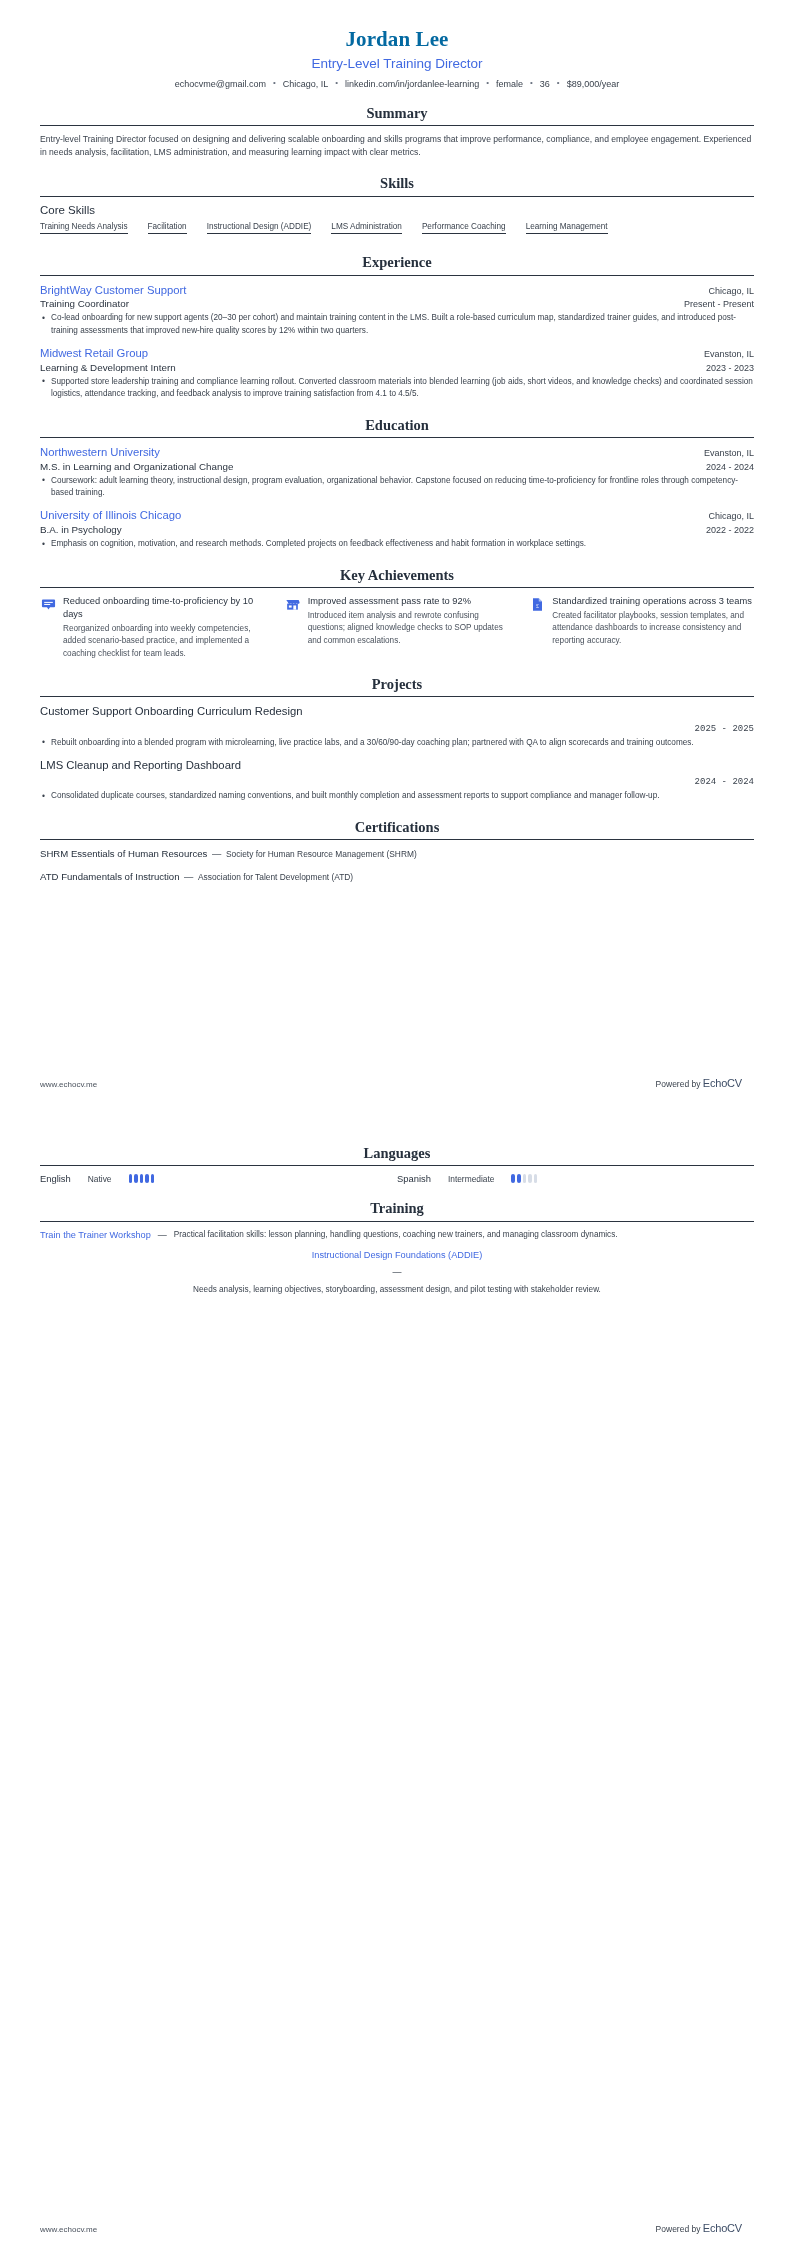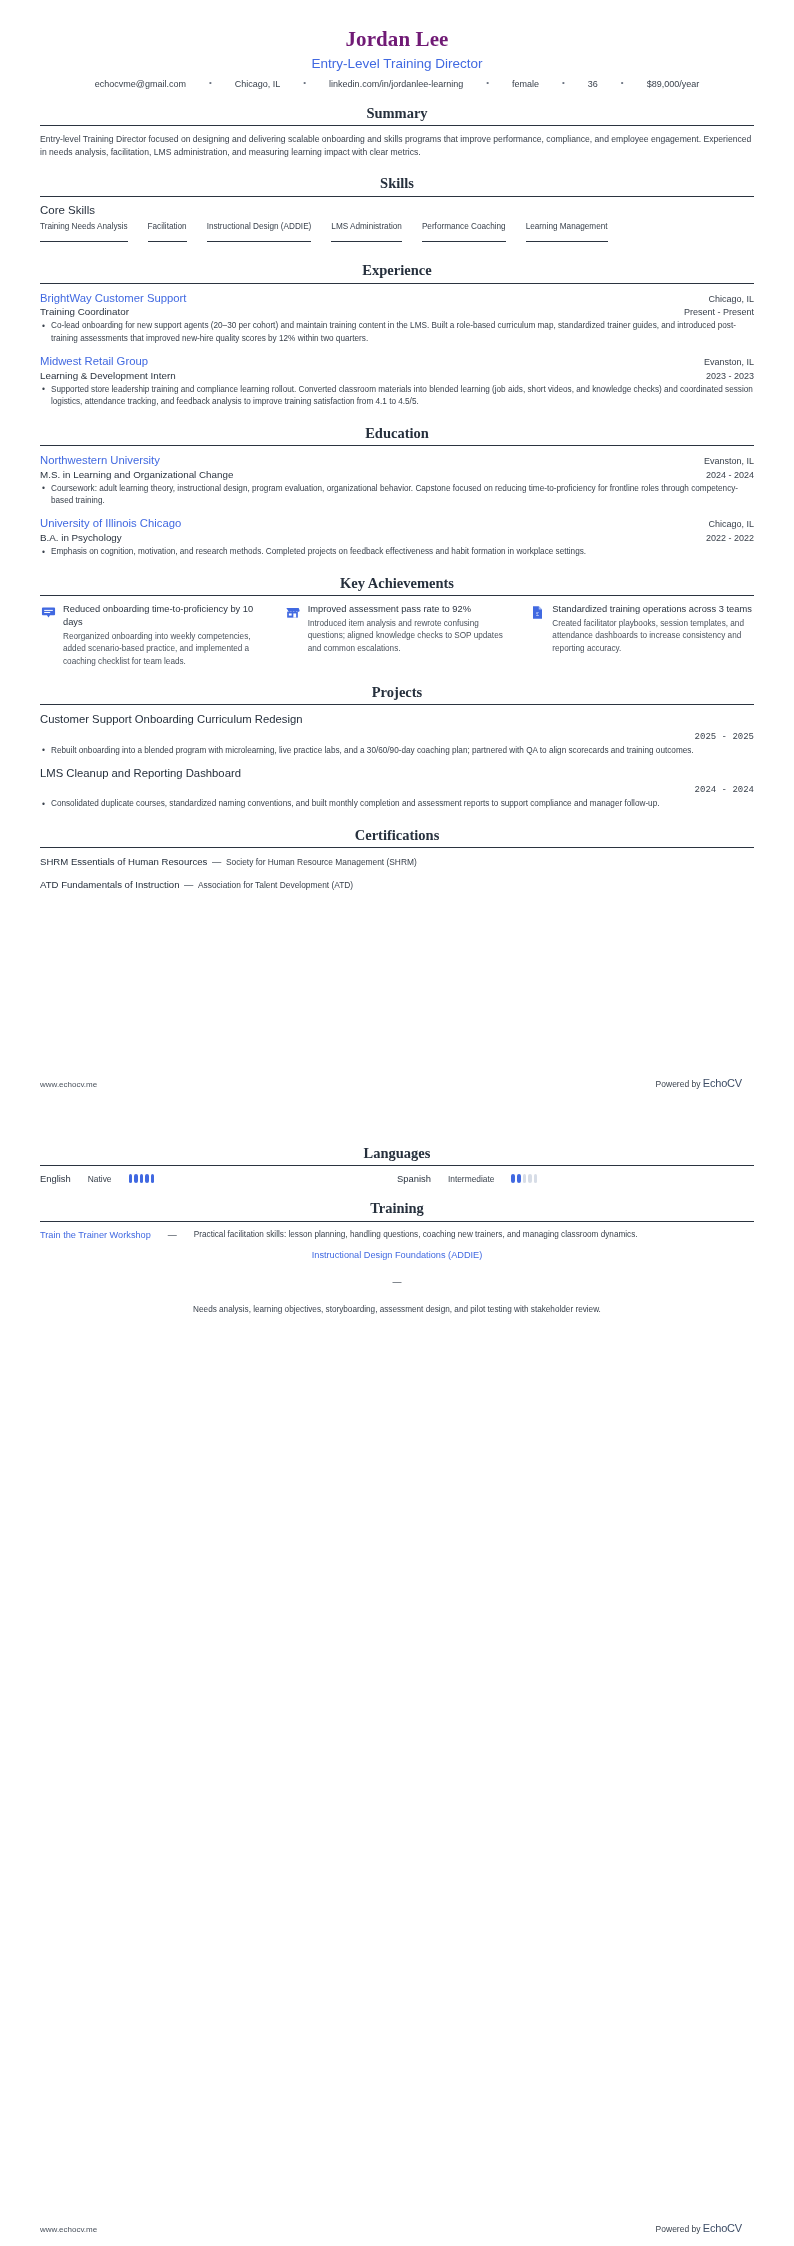--- a/index.html
+++ b/index.html
@@ -19,39 +19,39 @@
   }
   .page-one { height: 1123px; }
   .page-two { height: 1123px; }
 
   
   .cv-header { padding-top: 26px; text-align: center; }
   .cv-name {
     font-family: "Liberation Serif", serif;
     font-weight: bold;
     font-size: 21px;
-    color: #701a75;
+    color: #0369a1;
     letter-spacing: .1px;
     line-height: 1.25;
   }
   .cv-title {
     font-size: 13.5px;
     color: #4169e1;
     margin-top: 3px;
     line-height: 1.3;
   }
   .cv-contact {
     margin-top: 6px;
     font-size: 9px;
     color: #3a424d;
     display: flex;
     justify-content: center;
     align-items: center;
     flex-wrap: wrap;
-    gap: 16px;
+    gap: 0;
   }
   .cv-contact .ci { white-space: nowrap; }
   .cv-contact .sep {
     display: inline-block;
     padding: 0 7px;
     color: #6a7280;
     font-size: 8px;
     position: relative;
     top: -1px;
   }
@@ -89,21 +89,21 @@
   }
   .skill-list {
     display: flex;
     flex-wrap: wrap;
     align-items: flex-start;
     gap: 0 20px;
   }
   .skill-chip {
     font-size: 8.2px;
     color: #3a424d;
-    padding-bottom: 9px;
+    padding-bottom: 1px;
     border-bottom: 1.3px solid #2b3440;
     line-height: 1.4;
     margin-bottom: 4px;
   }
 
   
   .entry { margin-bottom: 9px; }
   .entry:last-child { margin-bottom: 0; }
   .entry-row {
     display: flex;
@@ -235,21 +235,21 @@
     border-radius: 2px;
     background: #d7dde7;
     display: block;
   }
   .dot.on { background: #4169e1; }
 
   
   .train-row {
     display: flex;
     align-items: center;
-    gap: 17px;
+    gap: 7px;
     margin-bottom: 9px;
   }
   .train-row:last-child { margin-bottom: 0; flex-direction: column; }
   .train-name {
     font-size: 9.2px;
     color: #4169e1;
     white-space: nowrap;
     flex: 0 0 auto;
   }
   .train-dash { color: #3a424d; font-size: 9px; flex: 0 0 auto; }

